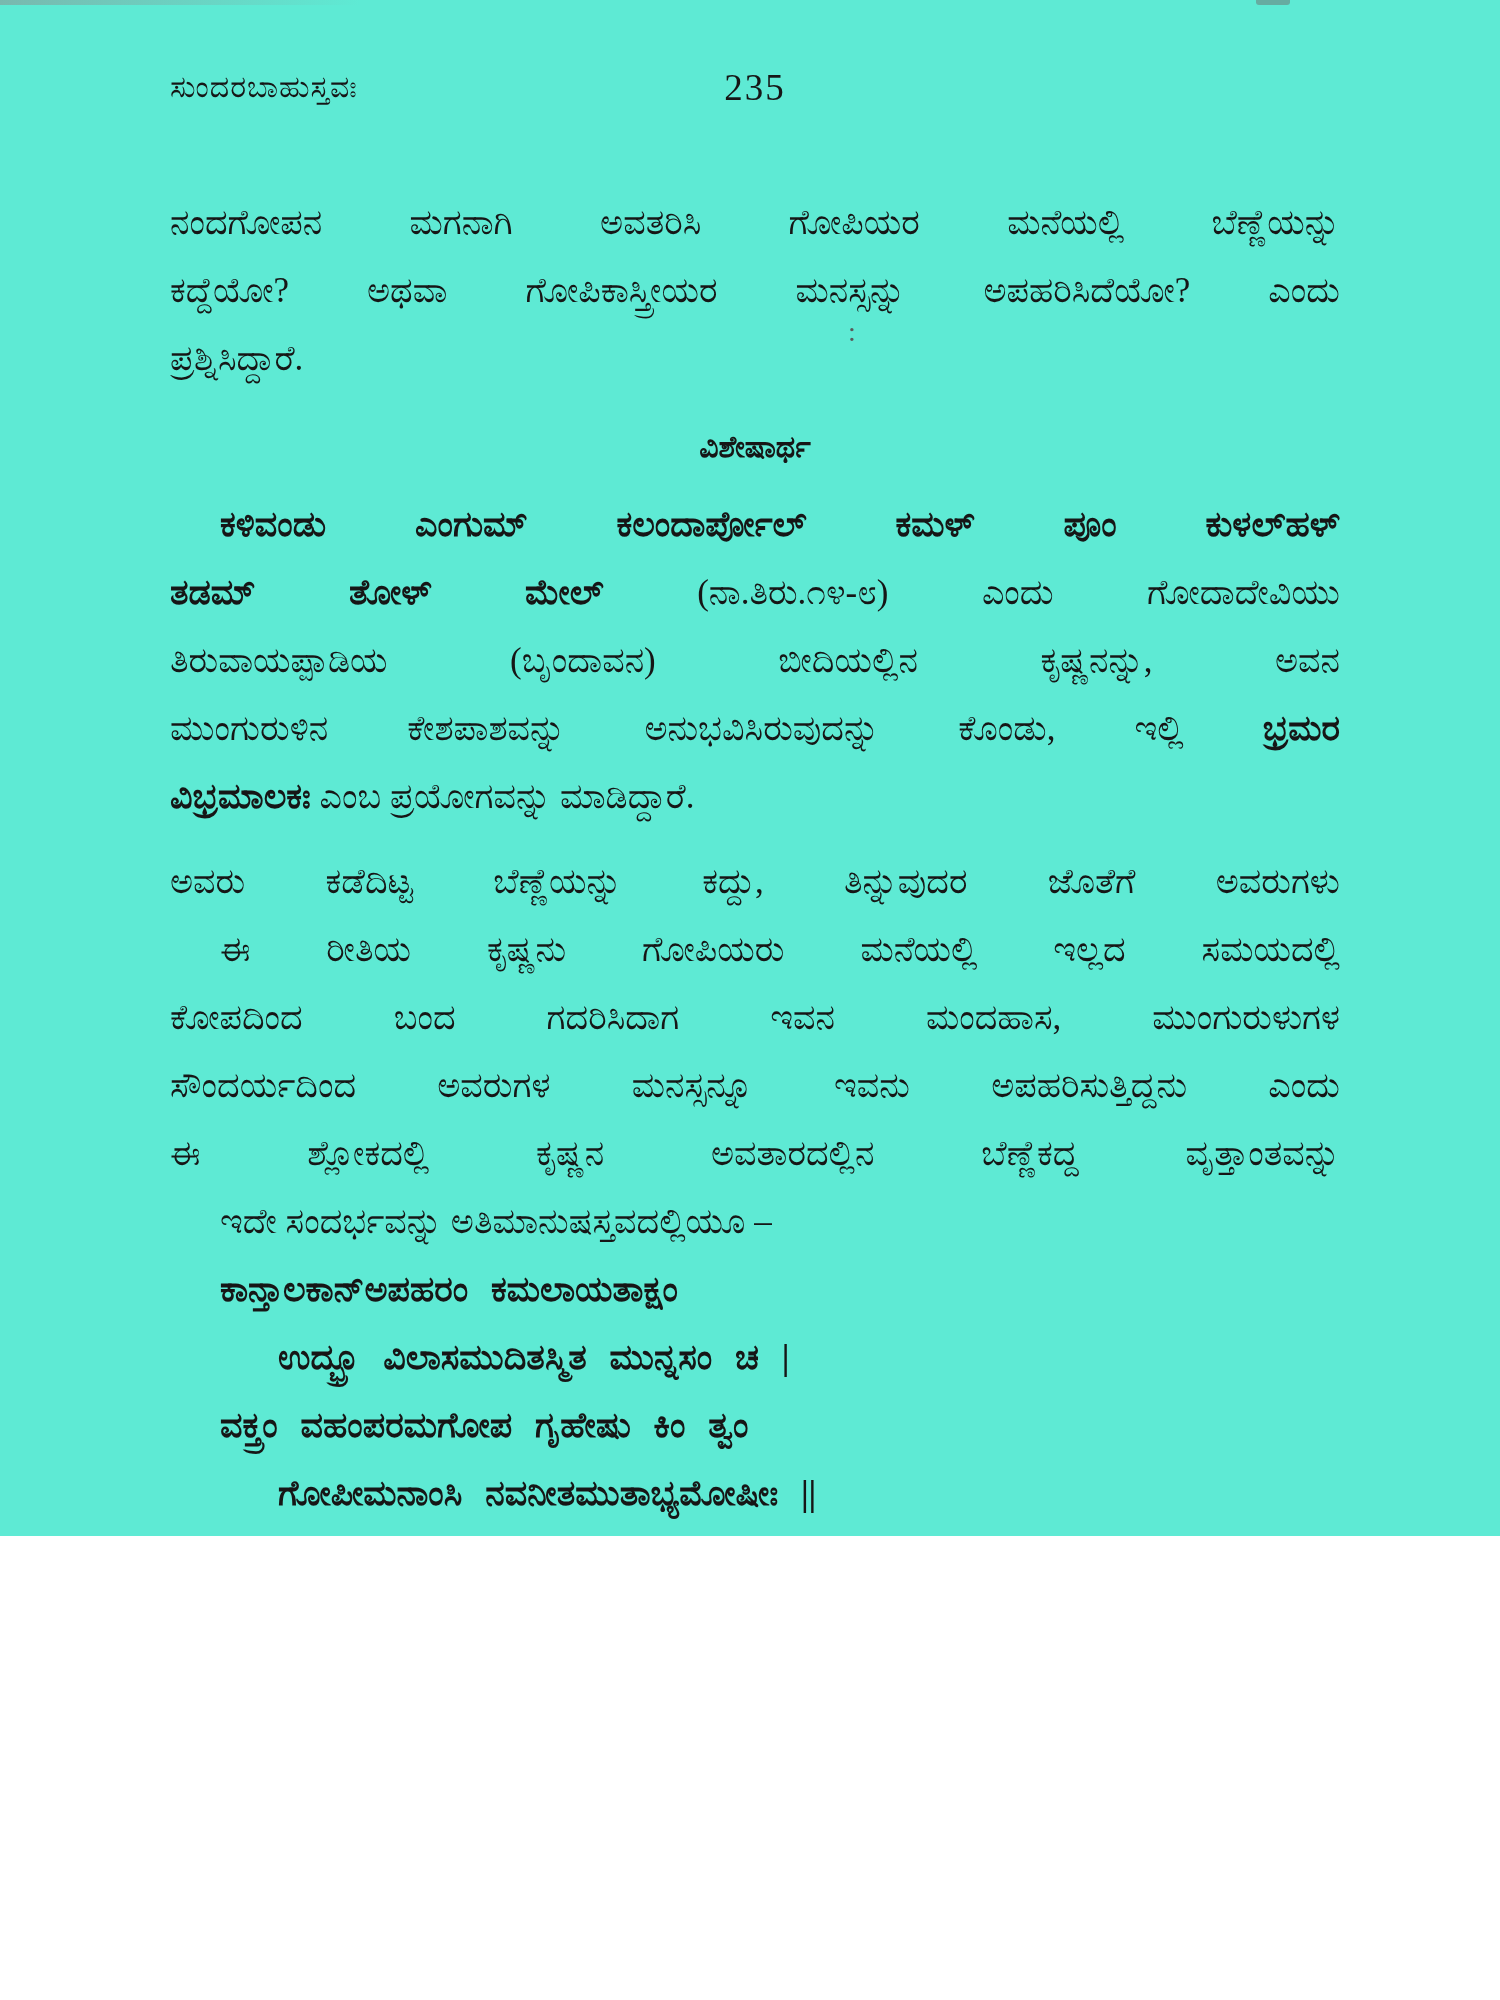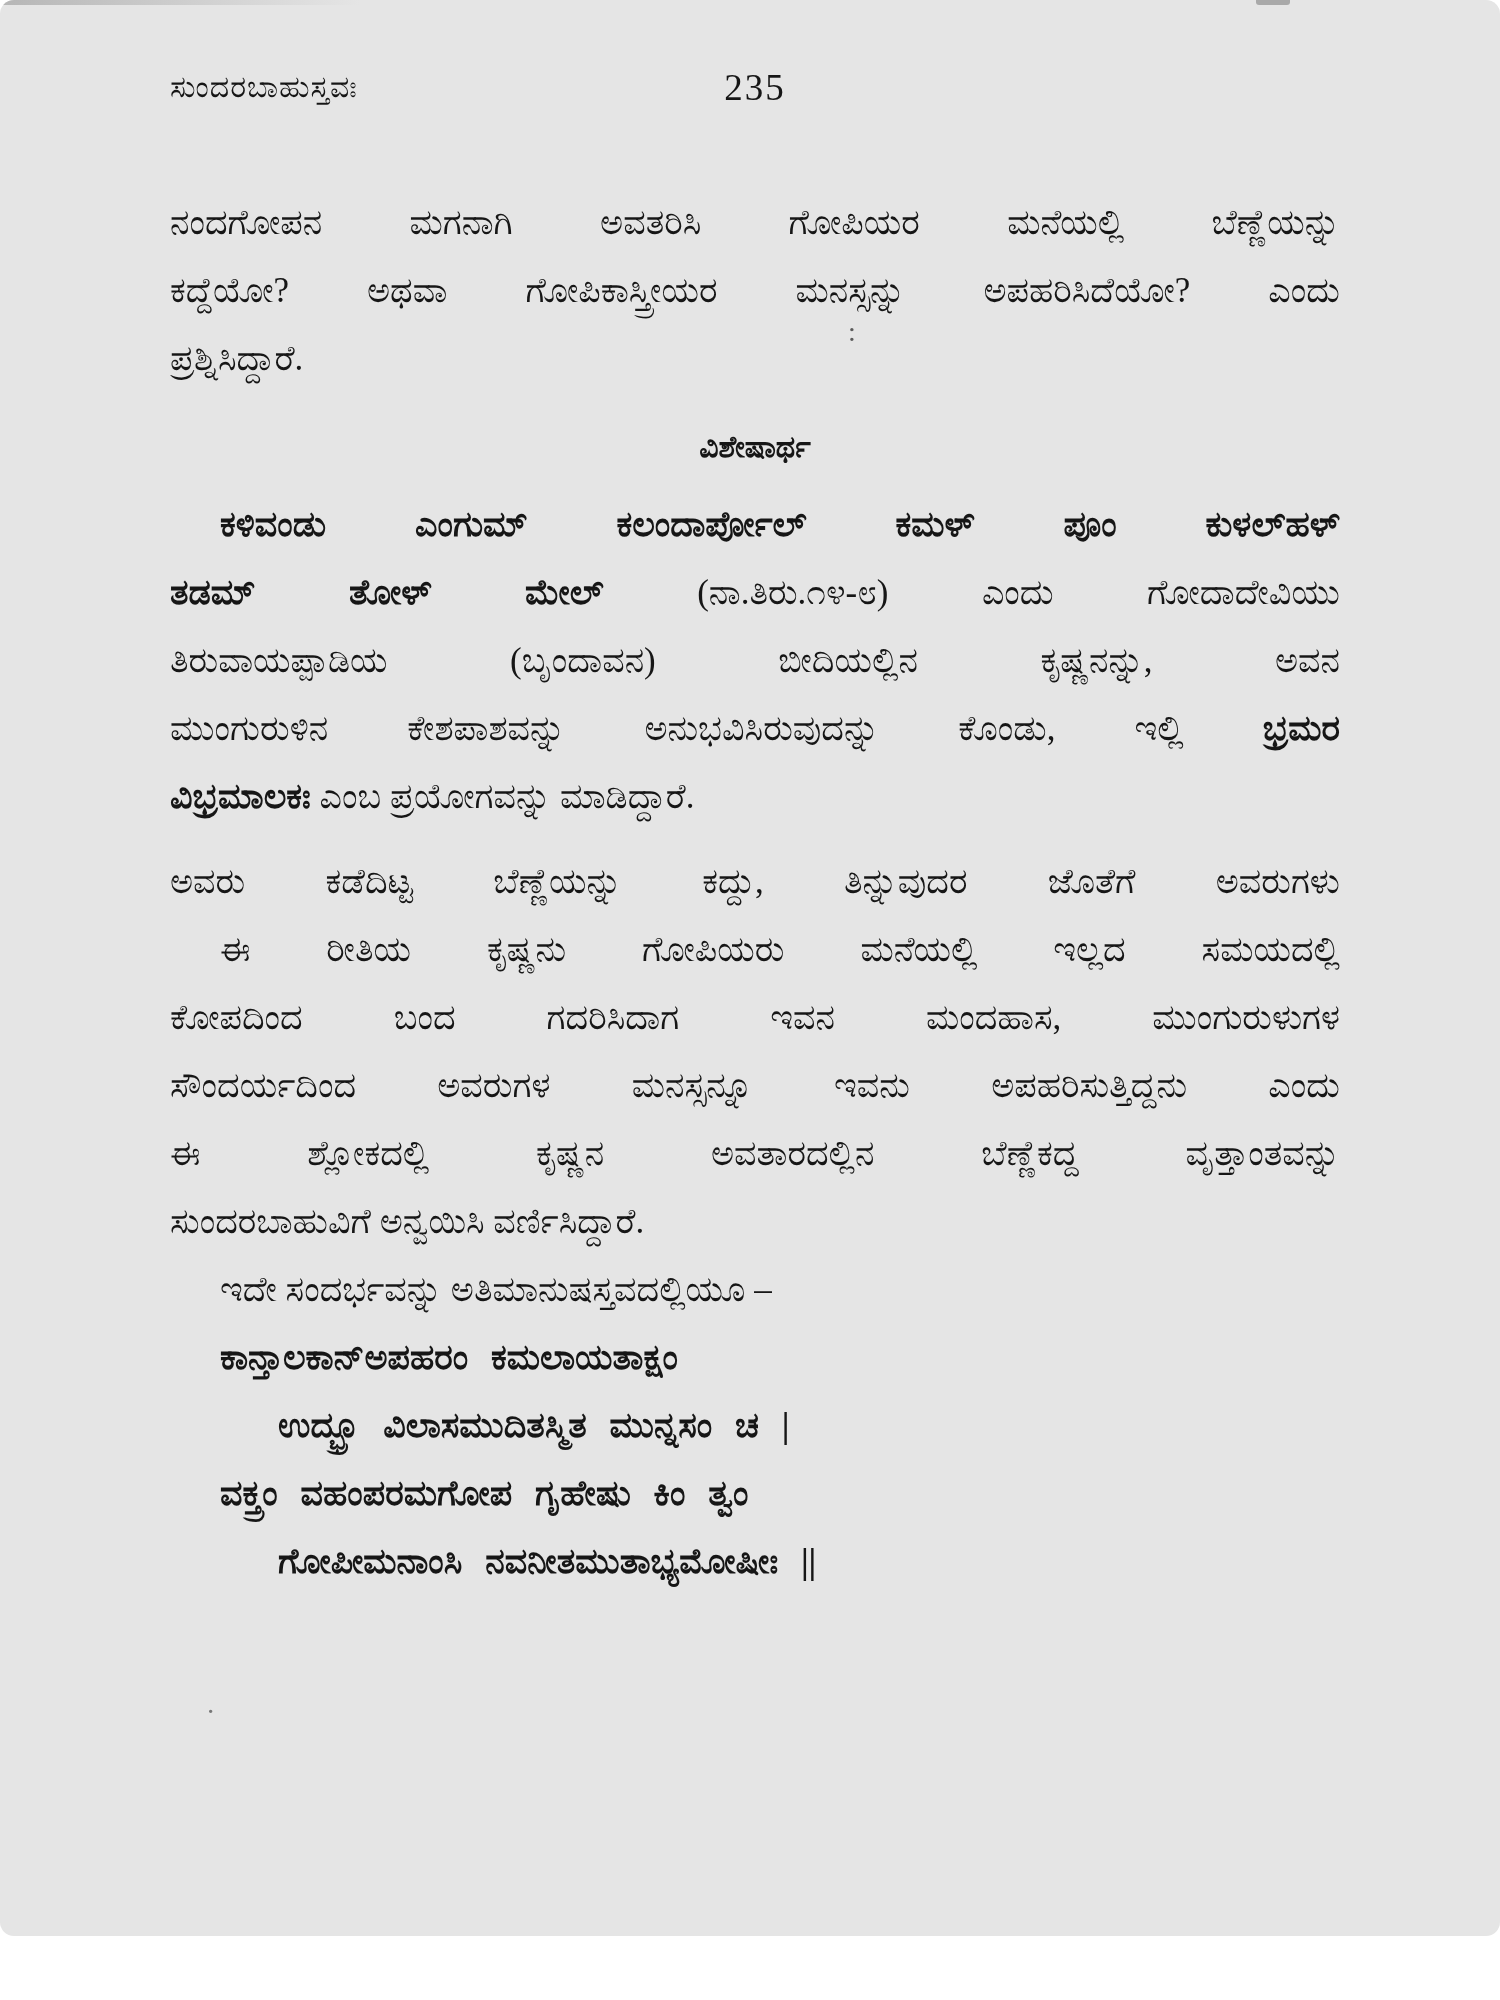--- a/index.html
+++ b/index.html
@@ -1,17 +1,17 @@
 <!DOCTYPE html>
 <html><head>
 <meta charset="utf-8">
 <style>
   html,body{margin:0;padding:0;background:#ffffff;}
-  .page{position:relative;width:1500px;height:1936px;background:#e5e5e5;overflow:hidden;
-        font-family:"Liberation Serif","DejaVu Serif",serif;color:#161616;border-radius:14px;}
+  .page{position:relative;width:1500px;height:1536px;background:#5eead4;overflow:hidden;
+        font-family:"Liberation Serif","DejaVu Serif",serif;color:#161616;}
   .scan-edge-top{position:absolute;left:0;top:0;width:360px;height:5px;
         background:linear-gradient(to right,#8f8f8f,rgba(255,255,255,0));opacity:.55;}
   .scan-speck{position:absolute;left:1256px;top:0;width:34px;height:5px;background:#6d6d6d;
         border-radius:0 0 3px 3px;opacity:.5;}
   .header{position:absolute;top:70px;left:170px;width:1170px;height:48px;}
   .running-title{font-size:30px;letter-spacing:1px;}
   .page-number{position:absolute;left:50%;transform:translateX(-50%);top:-4px;
         font-size:37px;letter-spacing:2px;font-family:"Liberation Serif",serif;}
   .content{position:absolute;top:118px;left:170px;width:1170px;
         font-size:35px;line-height:68px;}
@@ -62,21 +62,20 @@
         <div class="tline jl"><span class="r">ಮುಂಗುರುಳಿನ ಕೇಶಪಾಶವನ್ನು ಅನುಭವಿಸಿರುವುದನ್ನು ಕೊಂಡು, ಇಲ್ಲಿ </span><span class="b">ಭ್ರಮರ</span></div>
         <div class="tline"><span class="b">ವಿಭ್ರಮಾಲಕಃ</span><span class="r"> ಎಂಬ ಪ್ರಯೋಗವನ್ನು ಮಾಡಿದ್ದಾರೆ.</span></div>
       </div>
 
     <div class="para" id="p4">
         <div class="tline jl"><span class="r">ಅವರು ಕಡೆದಿಟ್ಟ ಬೆಣ್ಣೆಯನ್ನು ಕದ್ದು, ತಿನ್ನುವುದರ ಜೊತೆಗೆ ಅವರುಗಳು</span></div>
         <div class="tline jl ind1"><span class="r">ಈ ರೀತಿಯ ಕೃಷ್ಣನು ಗೋಪಿಯರು ಮನೆಯಲ್ಲಿ ಇಲ್ಲದ ಸಮಯದಲ್ಲಿ</span></div>
         <div class="tline jl"><span class="r">ಕೋಪದಿಂದ ಬಂದ ಗದರಿಸಿದಾಗ ಇವನ ಮಂದಹಾಸ, ಮುಂಗುರುಳುಗಳ</span></div>
         <div class="tline jl"><span class="r">ಸೌಂದರ್ಯದಿಂದ ಅವರುಗಳ ಮನಸ್ಸನ್ನೂ ಇವನು ಅಪಹರಿಸುತ್ತಿದ್ದನು ಎಂದು</span></div>
         <div class="tline jl"><span class="r">ಈ ಶ್ಲೋಕದಲ್ಲಿ ಕೃಷ್ಣನ ಅವತಾರದಲ್ಲಿನ ಬೆಣ್ಣೆಕದ್ದ ವೃತ್ತಾಂತವನ್ನು</span></div>
-        <div class="tline"><span class="r">ಸುಂದರಬಾಹುವಿಗೆ ಅನ್ವಯಿಸಿ ವರ್ಣಿಸಿದ್ದಾರೆ.</span></div>
       </div>
 
     <div class="para" id="intro">
         <div class="tline ind1"><span class="r">ಇದೇ ಸಂದರ್ಭವನ್ನು ಅತಿಮಾನುಷಸ್ತವದಲ್ಲಿಯೂ –</span></div>
       </div>
 
     <div class="para" id="verse">
         <div class="tline ind1"><span class="b">ಕಾನ್ತಾಲಕಾನ್ಅಪಹರಂ ಕಮಲಾಯತಾಕ್ಷಂ</span></div>
         <div class="tline ind2"><span class="b">ಉದ್ಭ್ರೂ ವಿಲಾಸಮುದಿತಸ್ಮಿತ ಮುನ್ನಸಂ ಚ |</span></div>
         <div class="tline ind1"><span class="b">ವಕ್ತ್ರಂ ವಹಂಪರಮಗೋಪ ಗೃಹೇಷು ಕಿಂ ತ್ವಂ</span></div>

